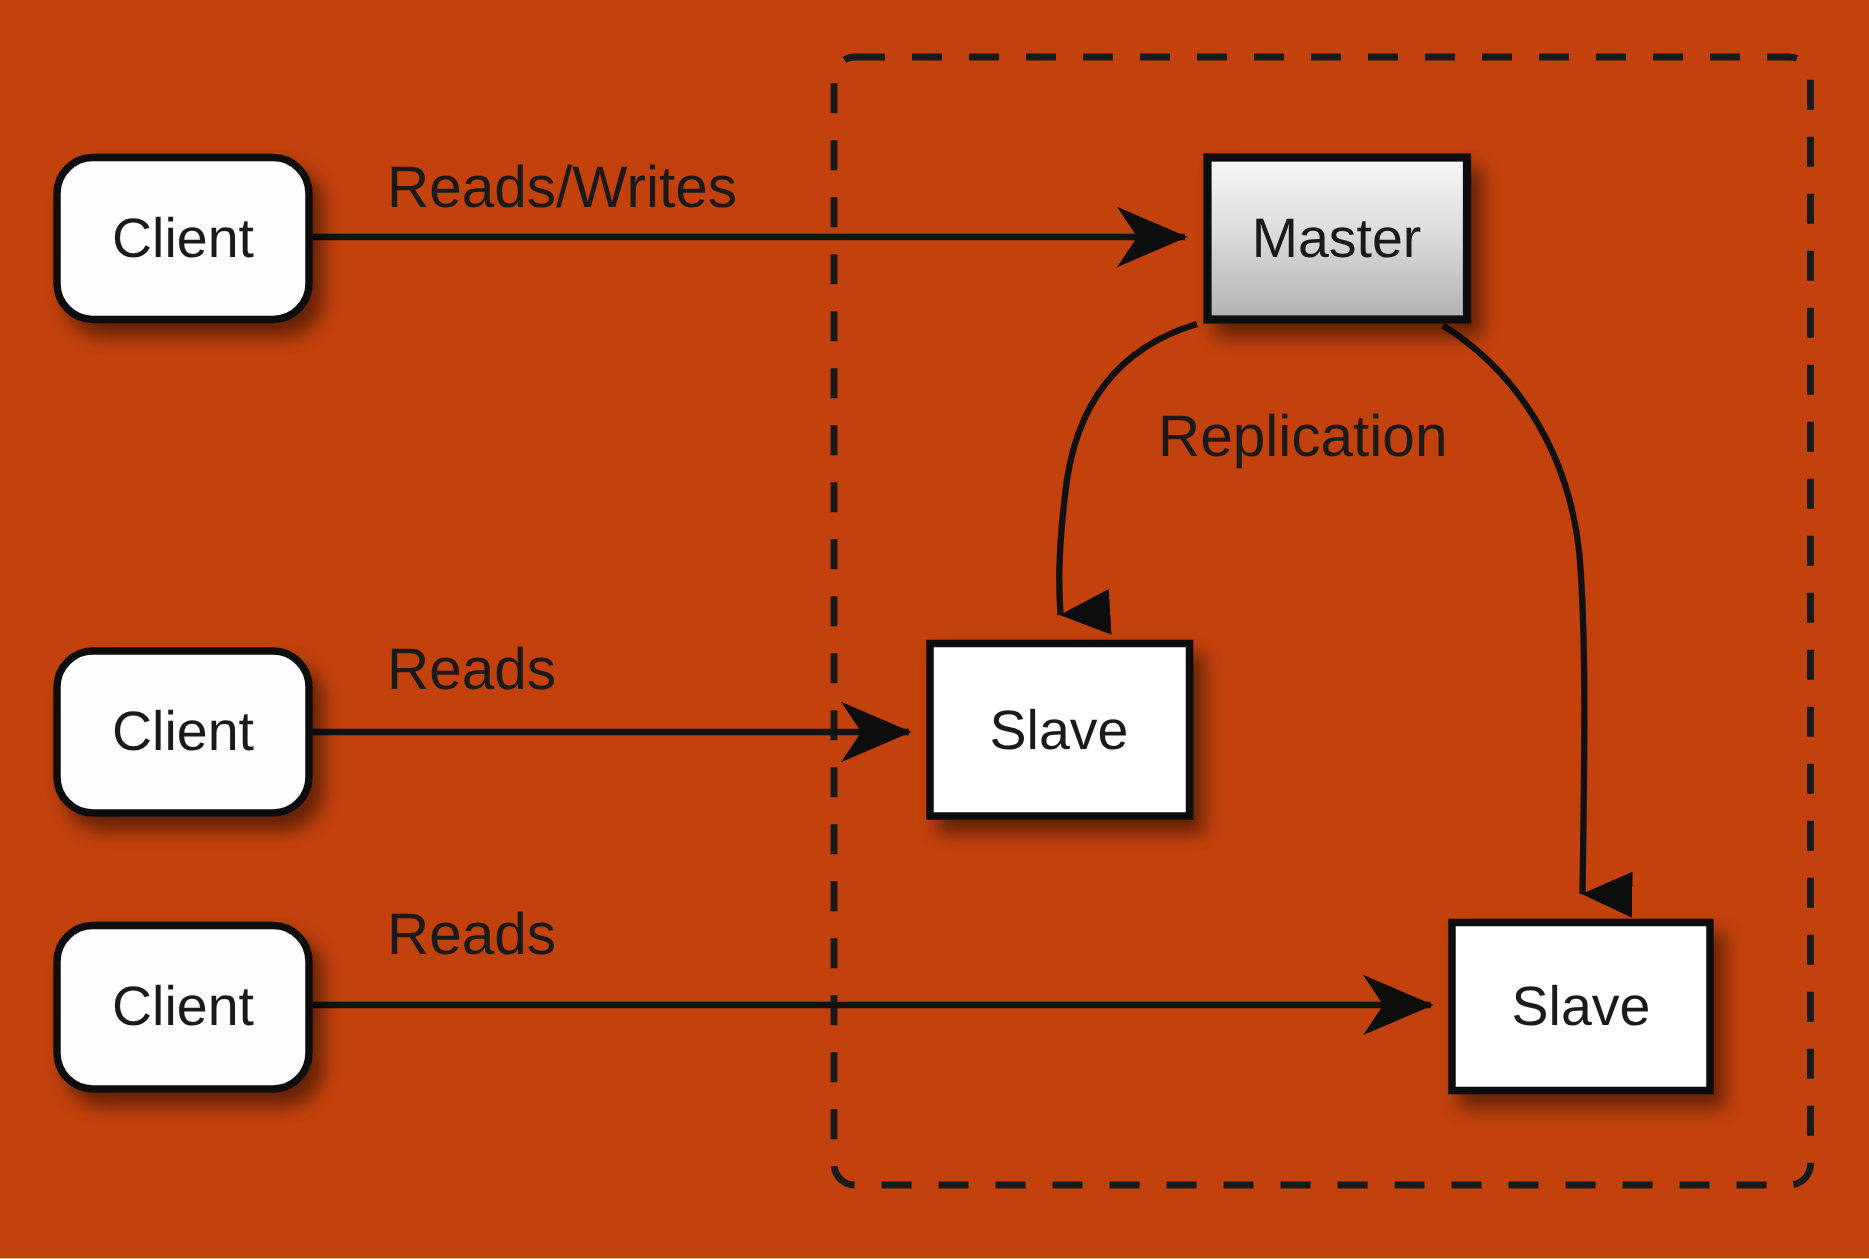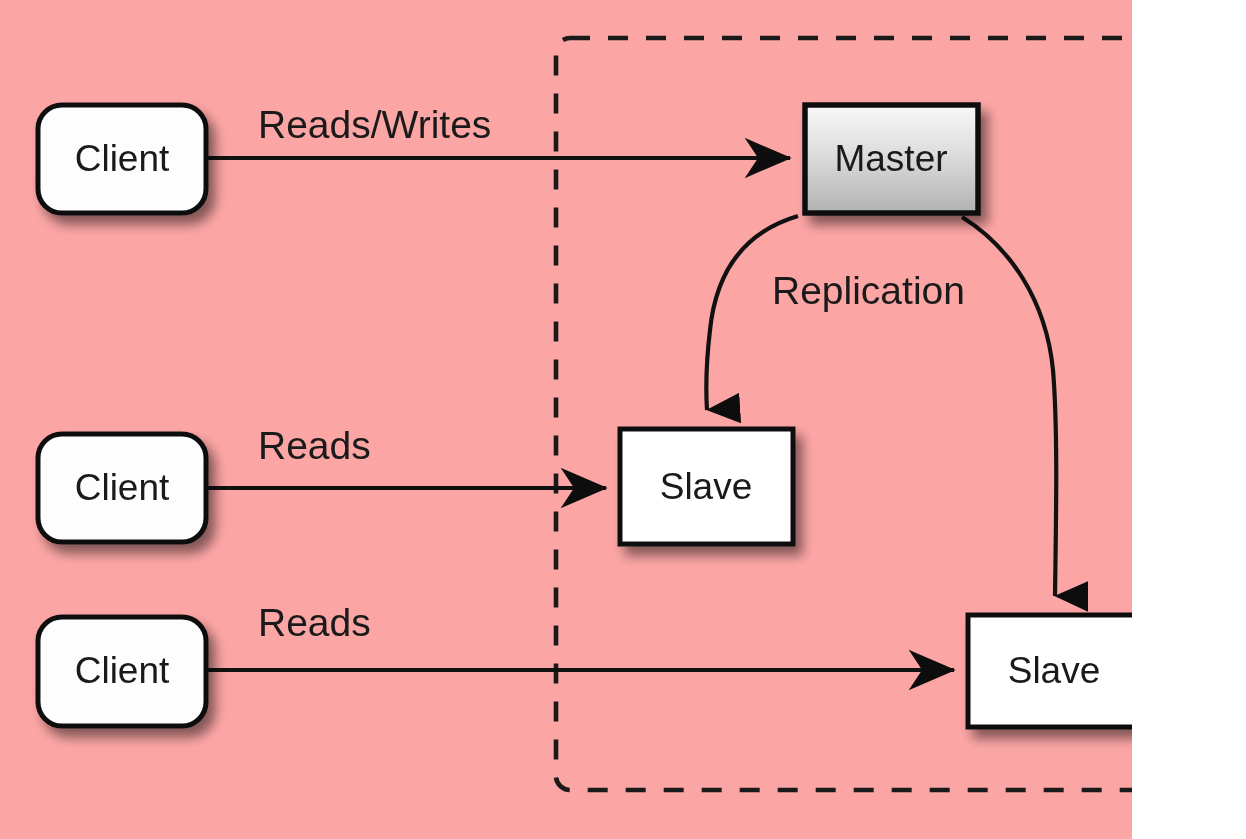--- a/index.html
+++ b/index.html
@@ -6,23 +6,23 @@
   html, body {
     margin: 0;
     padding: 0;
     background: #ffffff;
   }
   body {
     font-family: "Liberation Sans", sans-serif;
   }
   #canvas {
     position: relative;
-    width: 1132px;
+    width: 1246px;
     height: 839px;
-    background: #fca5a5;
+    background: #c2410c;
     overflow: hidden;
   }
   #diagram-svg {
     position: absolute;
     left: 0;
     top: 0;
     width: 1246px;
     height: 839px;
   }
   .node-label {

